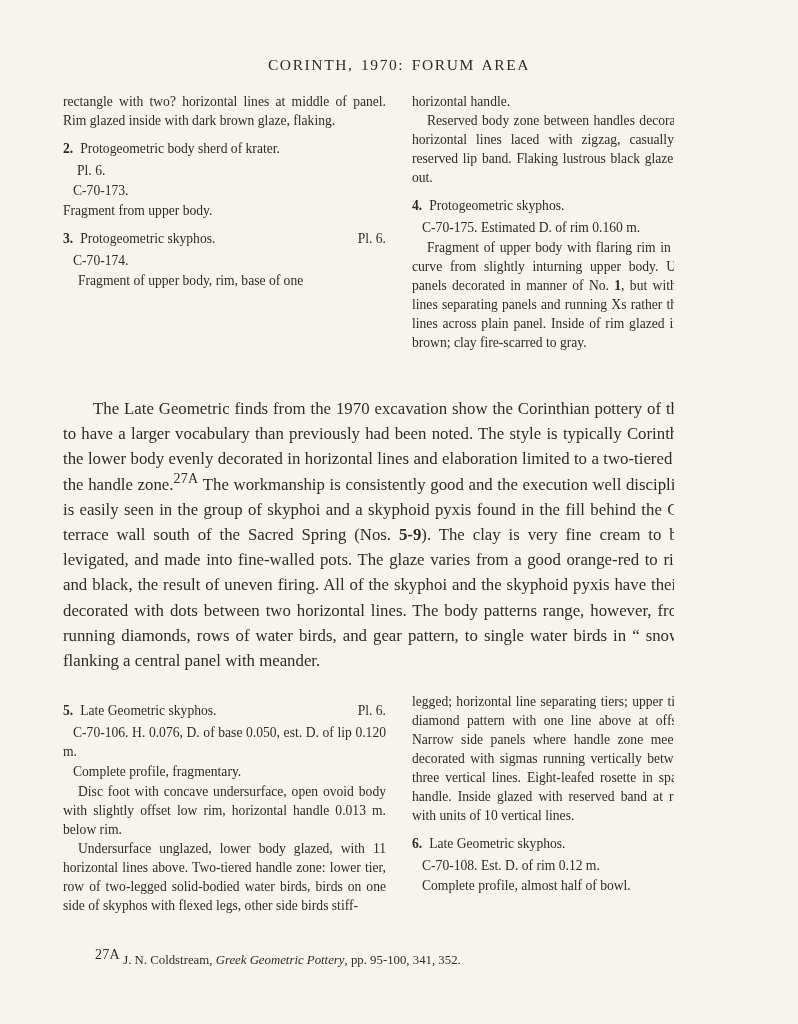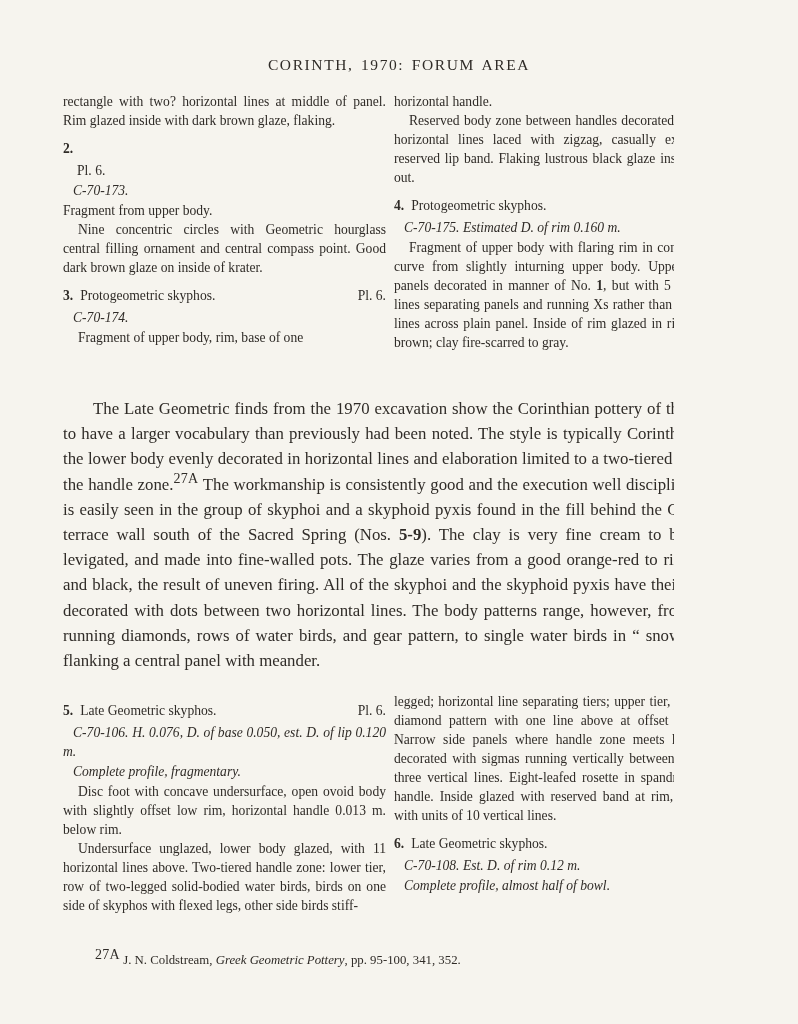--- a/index.html
+++ b/index.html
@@ -10,28 +10,28 @@
     color:#2f2b27;
   }
   .page { position:relative; width:674px; height:1024px; overflow:hidden; background:#f6f4ee; }
 
   
   .header { position:absolute; top:56px; left:63px; width:672px; text-align:center; }
   .running-head { font-size:15.5px; letter-spacing:1.6px; word-spacing:2px; }
   .pnum { position:absolute; right:4px; top:0; font-size:13px; letter-spacing:0.5px; }
 
   
-  .cols { position:absolute; left:63px; width:672px; display:flex; gap:8px; }
+  .cols { position:absolute; left:63px; width:672px; display:flex; gap:26px; }
   .cols.top { top:92px; }
   .cols.bottom { top:692px; }
   .col { width:323px; font-size:13.6px; line-height:19px; text-align:justify; }
 
   p.noindent { text-indent:0; }
   p.ind { text-indent:15px; }
-  p.cat { text-indent:10px; margin-bottom:1px;font-style:italic; }
+  p.cat { text-indent:10px; margin-bottom:1px; }
 
   .ehead { display:flex; align-items:baseline; margin-top:9px; margin-bottom:3px; }
   .enum { font-weight:bold; margin-right:7px; }
   .eplate { margin-left:auto; }
   p.plateline { text-indent:14px; margin-bottom:1px; }
 
   
   .mainpara {
     position:absolute; top:396px; left:63px; width:675px;
     font-size:16.8px; line-height:25.2px; text-align:justify; text-indent:30px;
@@ -56,25 +56,25 @@
     <span class="running-head">CORINTH, 1970: FORUM AREA</span>
     <span class="pnum">25</span>
   </div>
 
   <div class="cols top">
     <div class="col">
       <p class="noindent">rectangle with two? horizontal lines at middle of panel.  Rim glazed inside with dark brown glaze, flaking.</p>
 
       <div class="ehead">
         <span class="enum">2.</span>
+        <span class="etitle">Protogeometric body sherd of krater.</span>
       </div>
       <p class="plateline">Pl. 6.</p>
       <p class="cat">C-70-173.</p>
       <p class="noindent">Fragment from upper body.</p>
-      <p class="ind">Nine concentric circles with Geometric hourglass central filling ornament and central compass point.  Good dark brown glaze on inside of krater.</p>
 
       <div class="ehead">
         <span class="enum">3.</span>
         <span class="etitle">Protogeometric skyphos.</span>
         <span class="eplate">Pl. 6.</span>
       </div>
       <p class="cat">C-70-174.</p>
       <p class="ind">Fragment of upper body, rim, base of one</p>
     </div>
 

